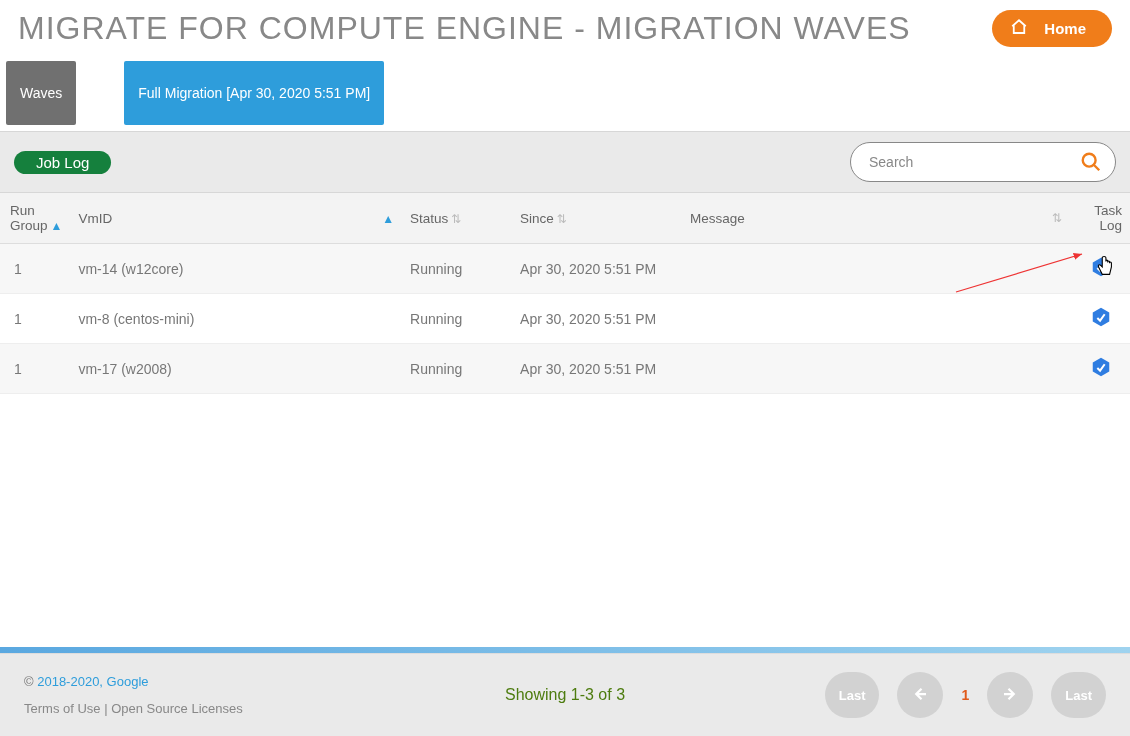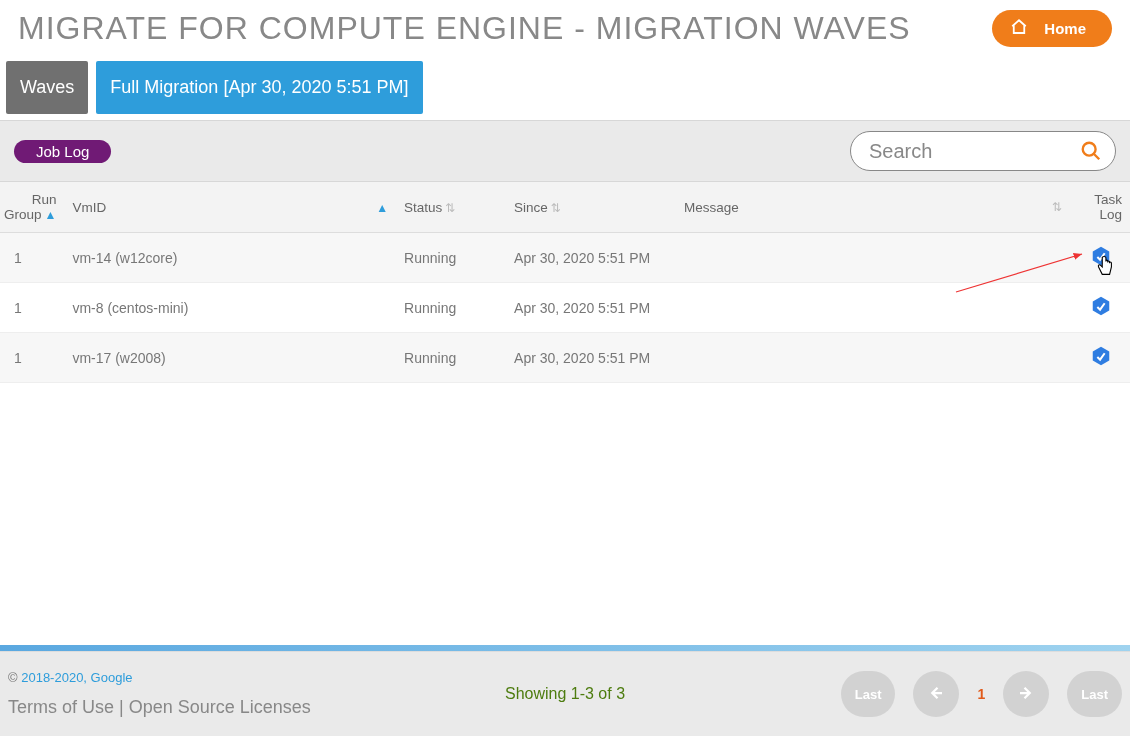--- a/index.html
+++ b/index.html
@@ -2,55 +2,55 @@
 <html><head>
 <meta charset="utf-8">
 <style>
 * { margin:0; padding:0; box-sizing:border-box; }
 body { font-family:"Segoe UI",Arial,sans-serif; background:#fff; width:1130px; height:736px; overflow:hidden; color:#666; position:relative;}
 .header { display:flex; justify-content:space-between; align-items:flex-start; padding:10px 18px 0 18px; }
 .page-title { font-size:32px; font-weight:300; letter-spacing:1px; color:#888; text-transform:uppercase;}
 .home-btn { background:#f07d1a; color:#fff; border:none; border-radius:22px; padding:8px 26px 8px 18px; font-size:15px; font-weight:600; display:flex; align-items:center; gap:16px; cursor:pointer;}
 .home-btn svg{width:18px;height:18px;}
 .tabs { display:flex; gap:8px; padding:14px 6px 6px 6px;}
-.tab { background:#707070; color:#fff; padding:16px 14px; font-size:18px; border-radius:2px; cursor:pointer; border:none;}
-.tab.active { background:#2e9ddb; }
+.tab { background:#707070; color:#fff; padding:24px 14px; font-size:14px; border-radius:2px; cursor:pointer; border:none;}
+.tab.active { background:#2e9ddb;margin-left:40px; }
 .toolbar { background:#eaeaea; padding:10px 14px; display:flex; justify-content:space-between; align-items:center; border-top:1px solid #d7d7d7; border-bottom:1px solid #d7d7d7;}
-.joblog-btn { background:#701a75; color:#fff; border:none; border-radius:22px; padding:3px 22px; font-size:15px; cursor:pointer; font-weight:500;}
+.joblog-btn { background:#15803d; color:#fff; border:none; border-radius:22px; padding:3px 22px; font-size:15px; cursor:pointer; font-weight:500;}
 .search-wrap { position:relative;}
-.search-input { width:266px; height:40px; border:1px solid #888; border-radius:24px; padding:0 46px 0 18px; font-size:20px; color:#666; outline:none; background:#fff;}
+.search-input { width:266px; height:40px; border:1px solid #888; border-radius:24px; padding:0 46px 0 18px; font-size:14px; color:#666; outline:none; background:#fff;}
 .search-input::placeholder{color:#888;}
 .search-icn { position:absolute; right:14px; top:50%; transform:translateY(-50%); width:22px; height:22px; color:#f07d1a;}
 table{ width:100%; border-collapse:collapse;}
 thead th { text-align:left; font-weight:400; font-size:13.5px; color:#666; padding:10px 8px; background:#f3f3f3; border-bottom:1px solid #ddd;}
 thead th .sort-up{color:#2e9ddb; font-size:12px; margin-left:3px; vertical-align:middle;}
 thead th .sort-neutral{color:#bbb; font-size:12px; margin-left:3px;}
 tbody tr:nth-child(odd){background:#f7f7f7;}
 tbody tr:nth-child(even){background:#fff;}
 tbody td{ padding:12px 8px; font-size:14px; color:#777; border-bottom:1px solid #eee;}
 td.rg{width:60px; padding-left:14px;}
 td.vmid{width:330px;}
 td.status{width:110px;}
 td.since{width:170px;}
 td.msg{}
 td.tasklog{width:52px; text-align:right; padding-right:18px;}
 .hex-icon{display:inline-flex; width:22px;height:22px; cursor:pointer;}
 .footer-bar{ position:absolute; bottom:0; left:0; right:0;}
 .grad-strip{height:6px; background:linear-gradient(to right,#5aa8e0,#9fd3ef);}
-.footer-inner{ background:#eaeaea; padding:18px 8px; display:flex; align-items:center; justify-content:space-between; border-top:1px solid #ddd;}
+.footer-inner{ background:#eaeaea; padding:18px 24px; display:flex; align-items:center; justify-content:space-between; border-top:1px solid #ddd;}
 .footer-left{font-size:13px; color:#777;}
 .footer-left a{color:#2e9ddb; text-decoration:none;}
-.footer-left .sub{font-size:18px; color:#888; margin-top:12px;}
+.footer-left .sub{font-size:13px; color:#888; margin-top:12px;}
 .footer-center{font-size:16px; color:#4d7c0f; position:absolute; left:50%; transform:translateX(-50%);}
 .pager{display:flex; gap:18px; align-items:center;}
 .pg-btn{background:#d2d2d2; color:#fff; border:none; border-radius:50px; min-width:46px; height:46px; padding:0 14px; font-size:13px; font-weight:600; cursor:pointer; display:flex; align-items:center; justify-content:center;}
 .pg-num{color:#e05a1a; font-size:14px; font-weight:600;}
 .arrow-annot{position:absolute; pointer-events:none;}
 .cursor-annot{position:absolute; width:22px; height:26px; pointer-events:none;}
-th.rg-h{width:60px;padding-left:4px;text-align:right;}
+th.rg-h{width:60px;padding-left:10px;}
 th.tasklog-h{width:52px;text-align:right;}
 </style>
 </head>
 <body>
 
 <div class="header">
   <div class="page-title">Migrate for Compute Engine - Migration Waves</div>
   <button class="home-btn">
     <span>
       <svg viewBox="0 0 24 24" fill="none" stroke="#fff" stroke-width="2.4">

